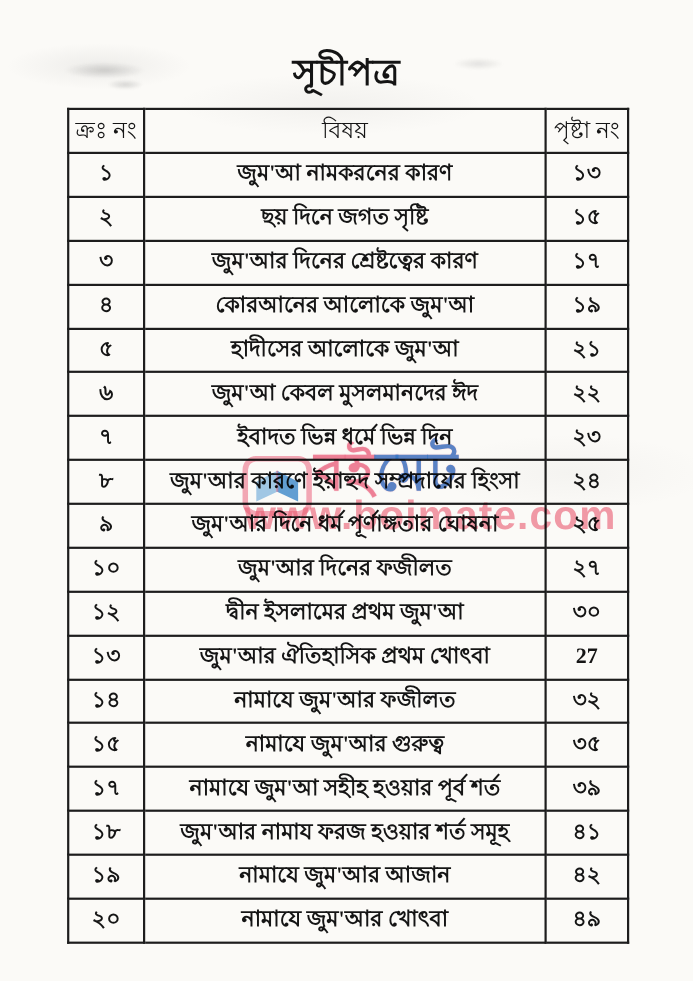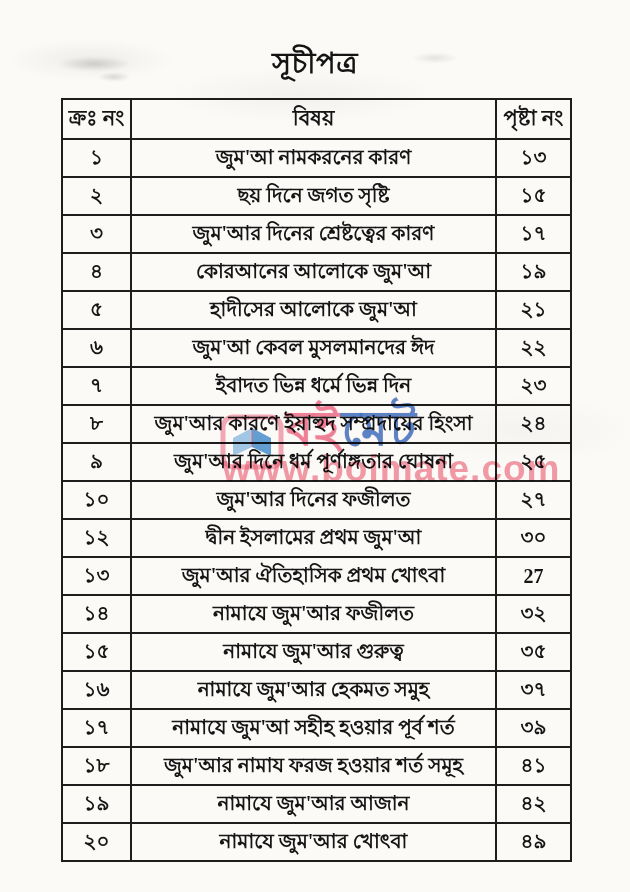--- a/index.html
+++ b/index.html
@@ -10,21 +10,21 @@
       radial-gradient(ellipse 120px 30px at 90px 60px, rgba(120,120,120,0.10), transparent 70%),
       radial-gradient(ellipse 200px 40px at 300px 95px, rgba(100,100,100,0.06), transparent 70%),
       radial-gradient(ellipse 180px 50px at 520px 430px, rgba(120,120,120,0.05), transparent 70%),
       #fbfaf7;
     overflow:hidden;
     font-family:"Liberation Serif","DejaVu Serif",serif;
     color:#161616;
   }
   .page-title{
     position:absolute;top:40px;left:0;width:100%;
-    text-align:center;font-size:29px;font-weight:700;
+    text-align:center;font-size:33px;font-weight:700;
     letter-spacing:0.5px;color:#141414;
   }
   .smudge{position:absolute;border-radius:50%;filter:blur(1px);}
   .smudge.s1{left:55px;top:56px;width:80px;height:16px;
     background:radial-gradient(rgba(110,110,110,0.28),transparent 65%);}
   .smudge.s2{left:96px;top:72px;width:36px;height:10px;
     background:radial-gradient(rgba(110,110,110,0.25),transparent 65%);}
   .smudge.s3{left:410px;top:52px;width:50px;height:12px;
     background:radial-gradient(rgba(120,120,120,0.18),transparent 65%);}
   table.toc{
@@ -36,21 +36,21 @@
   table.toc col.c-serial{width:69px;}
   table.toc col.c-subject{width:365px;}
   table.toc col.c-page{width:75px;}
   table.toc th, table.toc td{
     border:2px solid #1d1d1d;
     padding:0;
     font-weight:600;
     color:#151515;
     overflow:hidden;white-space:nowrap;
   }
-  table.toc th{font-size:21px;font-weight:700;text-align:center;height:38px;}
+  table.toc th{font-size:21px;font-weight:400;text-align:center;height:38px;}
   table.toc td{font-size:20px;height:36px;}
   td.serial-cell, td.page-cell{text-align:center;font-size:21px;}
   td.subject-cell{text-align:center;padding-left:15px;}
   
   .watermark{
     position:absolute;left:218px;top:400px;width:292px;height:88px;
     mix-blend-mode:multiply;pointer-events:none;
   }
   .wm-icon{position:absolute;left:2px;top:14px;width:64px;height:56px;}
   .wm-brand{
@@ -156,25 +156,20 @@
       <td class="serial-cell">১৪</td>
       <td class="subject-cell">নামাযে জুম'আর ফজীলত</td>
       <td class="page-cell">৩২</td>
     </tr>
         <tr>
       <td class="serial-cell">১৫</td>
       <td class="subject-cell">নামাযে জুম'আর গুরুত্ব</td>
       <td class="page-cell">৩৫</td>
     </tr>
         <tr>
-      <td class="serial-cell">১৬</td>
-      <td class="subject-cell">নামাযে জুম'আর হেকমত সমুহ</td>
-      <td class="page-cell">৩৭</td>
-    </tr>
-        <tr>
       <td class="serial-cell">১৭</td>
       <td class="subject-cell">নামাযে জুম'আ সহীহ হওয়ার পূর্ব শর্ত</td>
       <td class="page-cell">৩৯</td>
     </tr>
         <tr>
       <td class="serial-cell">১৮</td>
       <td class="subject-cell">জুম'আর নামায ফরজ হওয়ার শর্ত সমূহ</td>
       <td class="page-cell">৪১</td>
     </tr>
         <tr>

